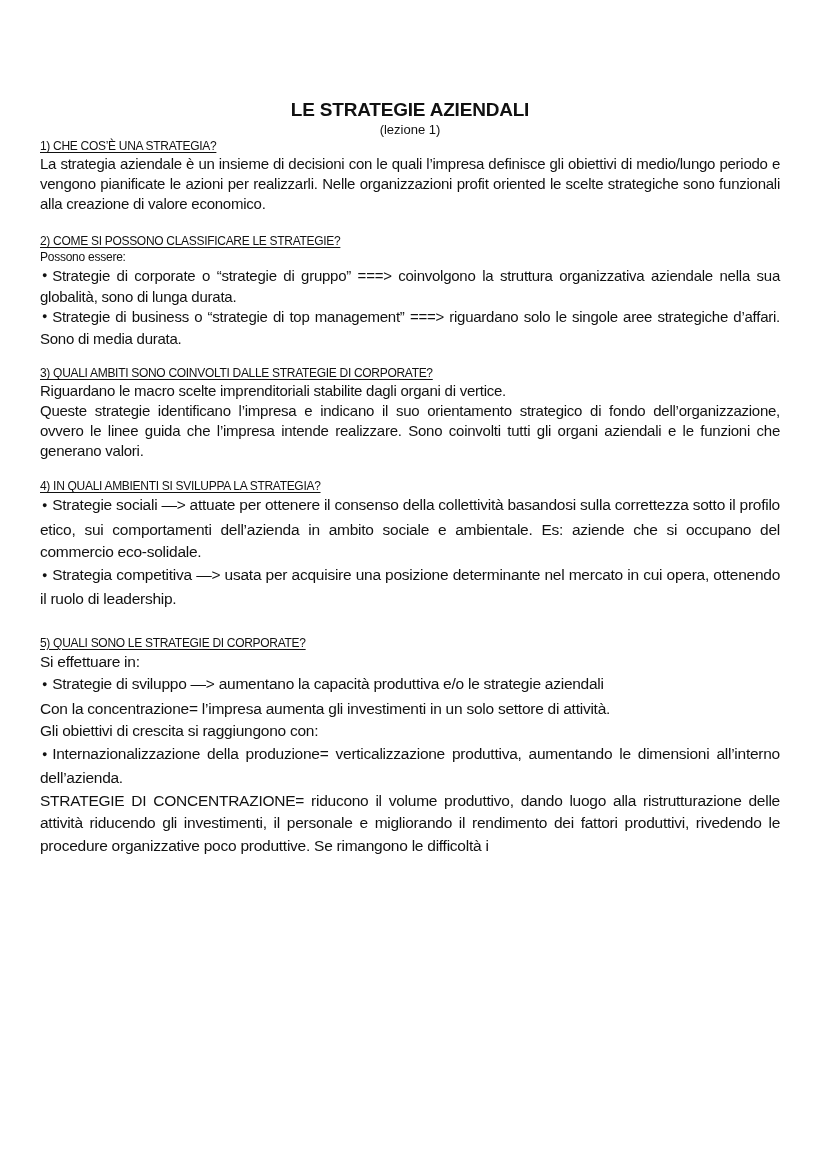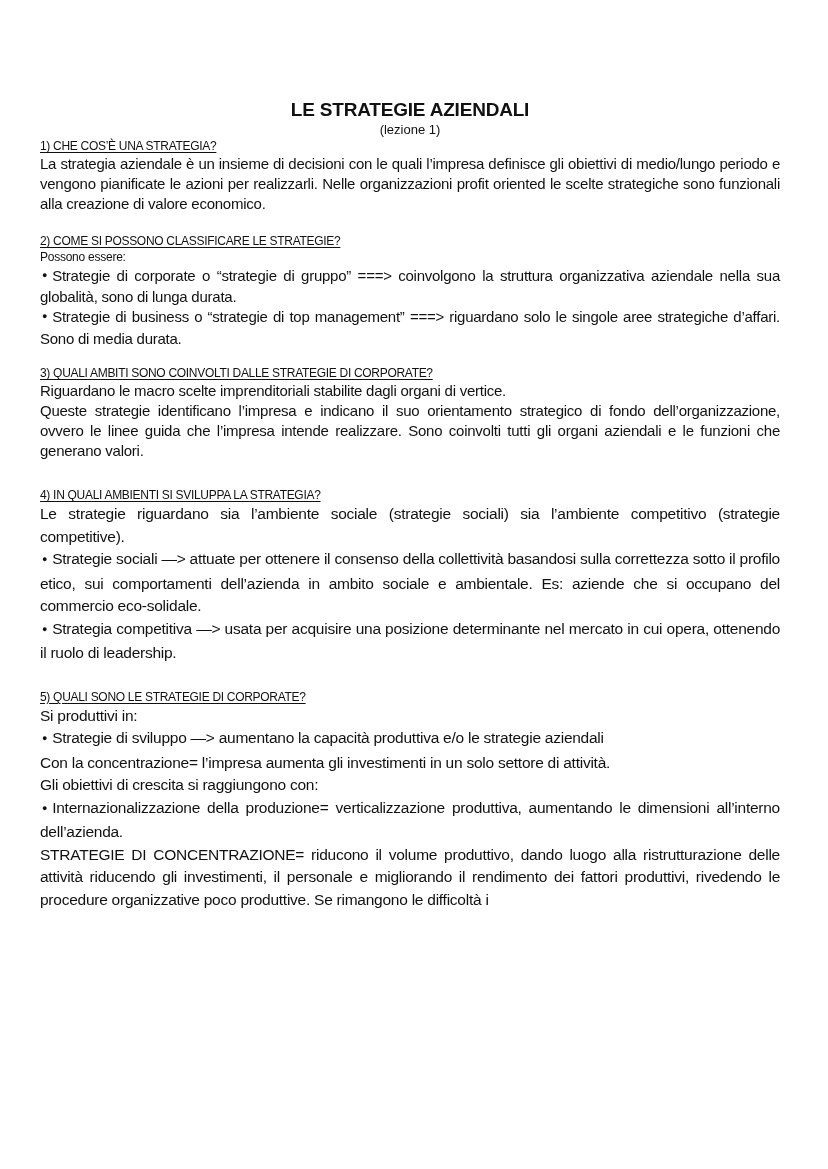--- a/index.html
+++ b/index.html
@@ -50,21 +50,21 @@
     letter-spacing: -0.25px;
   }
   .s1 .para, .s3 .para { font-size: 15px; line-height: 20px; }
   .s2 .para { font-size: 15px; line-height: 19.5px; }
   .s2 .intro { font-size: 12px; line-height: 16.5px; }
   .s4 .para, .s5 .para { font-size: 15.5px; line-height: 22.5px; }
   .gap-s2 { height: 19px; }
   .gap-s3 { height: 17px; }
   .gap-s4 { height: 17px; }
   .gap-s5 { height: 24px; }
-  .s4 .heading { margin-top: 9px; }
+  .s4 .heading { margin-top: 0; }
   .bullet::before {
     content: "\25CF";
     font-size: 9px;
     display: inline-block;
     vertical-align: middle;
     margin: 0 5px 2px 2px;
   }
 </style>
 </head>
 <body>
@@ -92,29 +92,28 @@
   <div class="section s3">
     <p class="heading">3) QUALI AMBITI SONO COINVOLTI DALLE STRATEGIE DI CORPORATE?</p>
     <p class="para">Riguardano le macro scelte imprenditoriali stabilite dagli organi di vertice.</p>
     <p class="para">Queste strategie identificano l’impresa e indicano il suo orientamento strategico di fondo dell’organizzazione, ovvero le linee guida che l’impresa intende realizzare. Sono coinvolti tutti gli organi aziendali e le funzioni che generano valori.</p>
   </div>
 
   <div class="gap-s4"></div>
 
   <div class="section s4">
     <p class="heading">4) IN QUALI AMBIENTI SI SVILUPPA LA STRATEGIA?</p>
-    <p class="para">Le strategie riguardano sia l’ambiente sociale (strategie sociali) sia l’ambiente competitivo (strategie competitive).</p>
     <p class="para"><span class="bullet"></span><span>Strategie sociali —&gt; attuate per ottenere il consenso della collettività basandosi sulla correttezza sotto il profilo etico, sui comportamenti dell’azienda in ambito sociale e ambientale. Es: aziende che si occupano del commercio eco-solidale.</span></p>
     <p class="para"><span class="bullet"></span><span>Strategia competitiva —&gt; usata per acquisire una posizione determinante nel mercato in cui opera, ottenendo il ruolo di leadership.</span></p>
   </div>
 
   <div class="gap-s5"></div>
 
   <div class="section s5">
     <p class="heading">5) QUALI SONO LE STRATEGIE DI CORPORATE?</p>
-    <p class="para">Si produttivi in:</p>
+    <p class="para">Si effettuare in:</p>
     <p class="para"><span class="bullet"></span><span>Strategie di sviluppo —&gt; aumentano la capacità produttiva e/o le strategie aziendali</span></p>
     <p class="para">Con la concentrazione= l’impresa aumenta gli investimenti in un solo settore di attività.</p>
     <p class="para">Gli obiettivi di crescita si raggiungono con:</p>
     <p class="para"><span class="bullet"></span><span>Internazionalizzazione della produzione= verticalizzazione produttiva, aumentando le dimensioni all’interno dell’azienda.</span></p>
     <p class="para">STRATEGIE DI CONCENTRAZIONE= riducono il volume produttivo, dando luogo alla ristrutturazione delle attività riducendo gli investimenti, il personale e migliorando il rendimento dei fattori produttivi, rivedendo le procedure organizzative poco produttive. Se rimangono le difficoltà i</p>
   </div>
 </div>
 
 </body></html>

